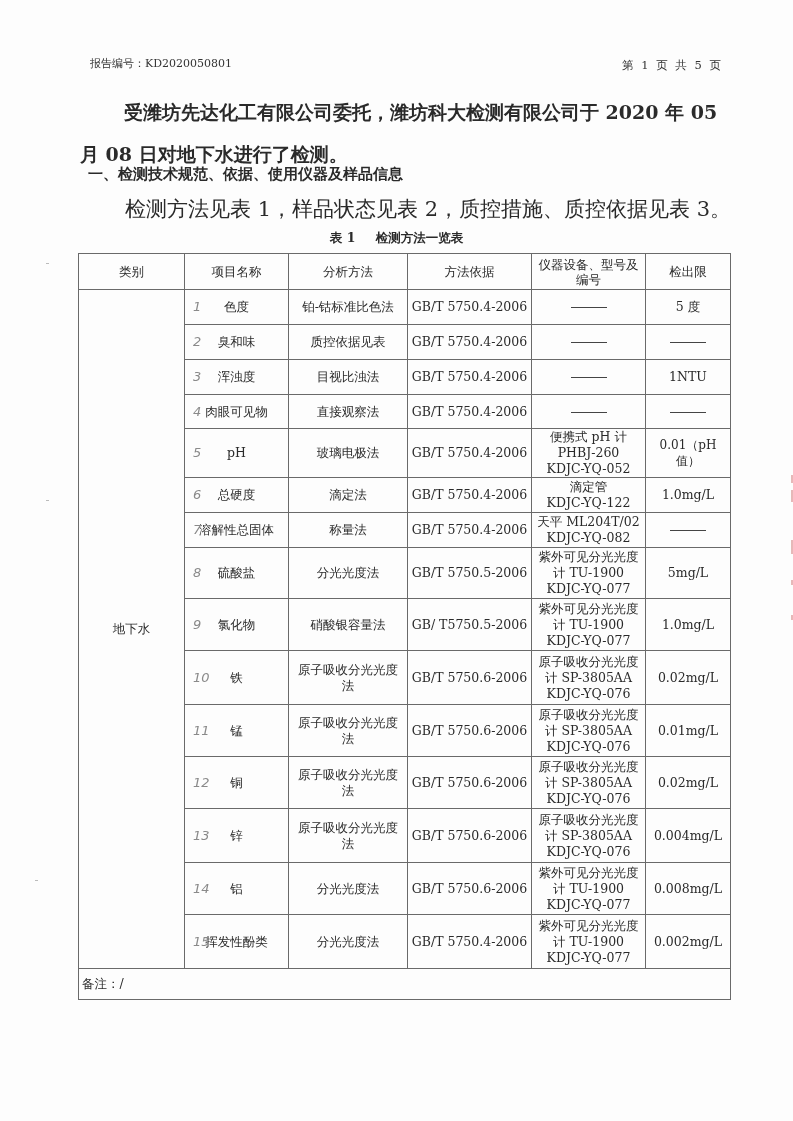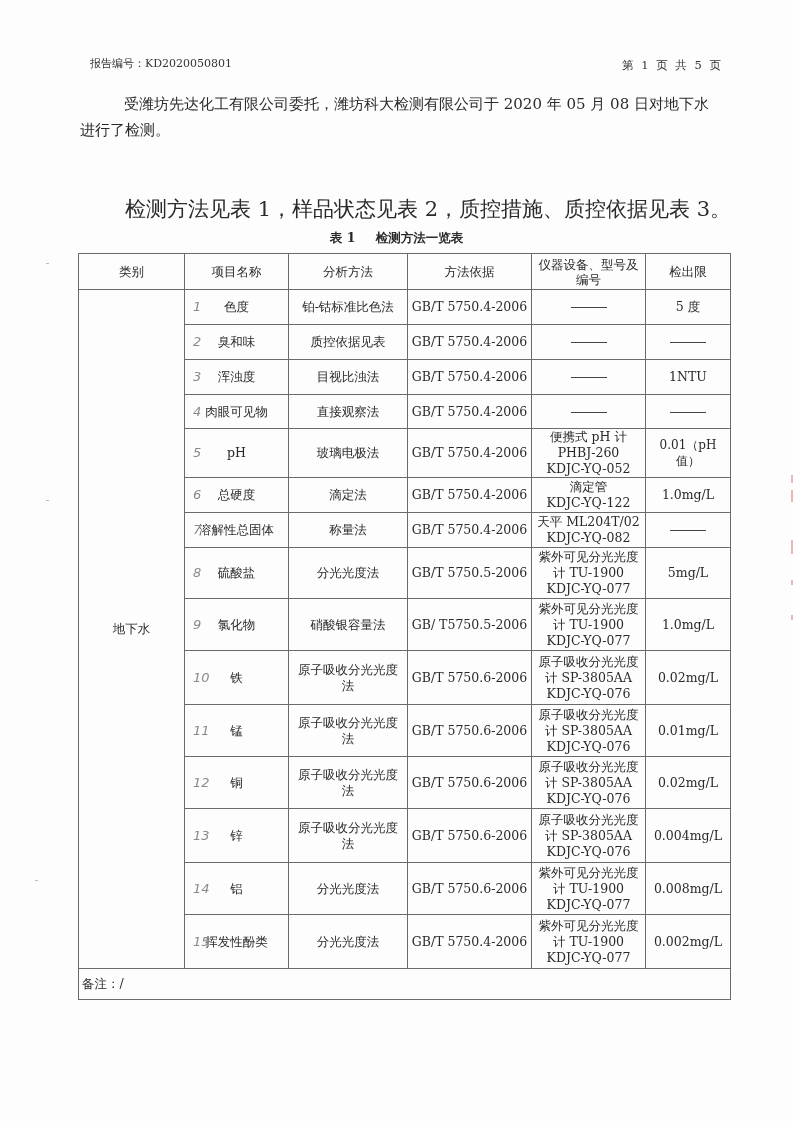--- a/index.html
+++ b/index.html
@@ -4,21 +4,21 @@
   <style>
     html, body { margin: 0; padding: 0; background: #ffffff; }
     body {
       width: 793px; height: 1121px; position: relative; overflow: hidden;
       font-family: "DejaVu Serif", "Liberation Serif", serif;
       color: #2a2a2a;
     }
     .page { position: absolute; left: 0; top: 0; width: 793px; height: 1121px; background: #fdfdfd; }
     .hdr-left { position: absolute; left: 90px; top: 56px; font-size: 11px; color: #333; }
     .hdr-right { position: absolute; left: 622px; top: 58px; font-size: 11.5px; color: #333; letter-spacing: 2px; }
-    .para { position: absolute; left: 80px; width: 640px; font-size: 15px; line-height: 26px; }
+    .para { position: absolute; left: 80px; width: 640px; font-size: 19px; line-height: 42px; font-weight: bold; }
     .p1 { top: 91px; text-indent: 44px; }
     .section-title { position: absolute; left: 88px; top: 165px; font-size: 15px; font-weight: bold; }
     .p2 { position: absolute; left: 125px; top: 195px; font-size: 21px; }
     .caption { position: absolute; left: 0; width: 793px; top: 230px; text-align: center; font-size: 12.5px; font-weight: bold; }
     .caption span { margin: 0 8px; }
 
     table.methods {
       position: absolute; left: 78px; top: 253px; width: 520px;
       border-collapse: collapse; table-layout: fixed;
       font-size: 12.5px; color: #2a2a2a;
@@ -45,20 +45,21 @@
     .dot { position: absolute; width: 3px; height: 1px; background: #bbb; }
   </style>
 </head>
 <body>
 
 <div class="page">
   <div class="hdr-left">报告编号：KD2020050801</div>
   <div class="hdr-right">第 1 页 共 5 页</div>
 
   <div class="para p1">受潍坊先达化工有限公司委托，潍坊科大检测有限公司于 2020 年 05 月 08 日对地下水进行了检测。</div>
+  <div class="section-title">一、检测技术规范、依据、使用仪器及样品信息</div>
   <div class="p2">检测方法见表 1，样品状态见表 2，质控措施、质控依据见表 3。</div>
 
   <div class="caption">
     <span>表 1</span>
     <span>检测方法一览表</span>
   </div>
 
   <table class="methods">
     <colgroup>
       <col class="col-cat">

